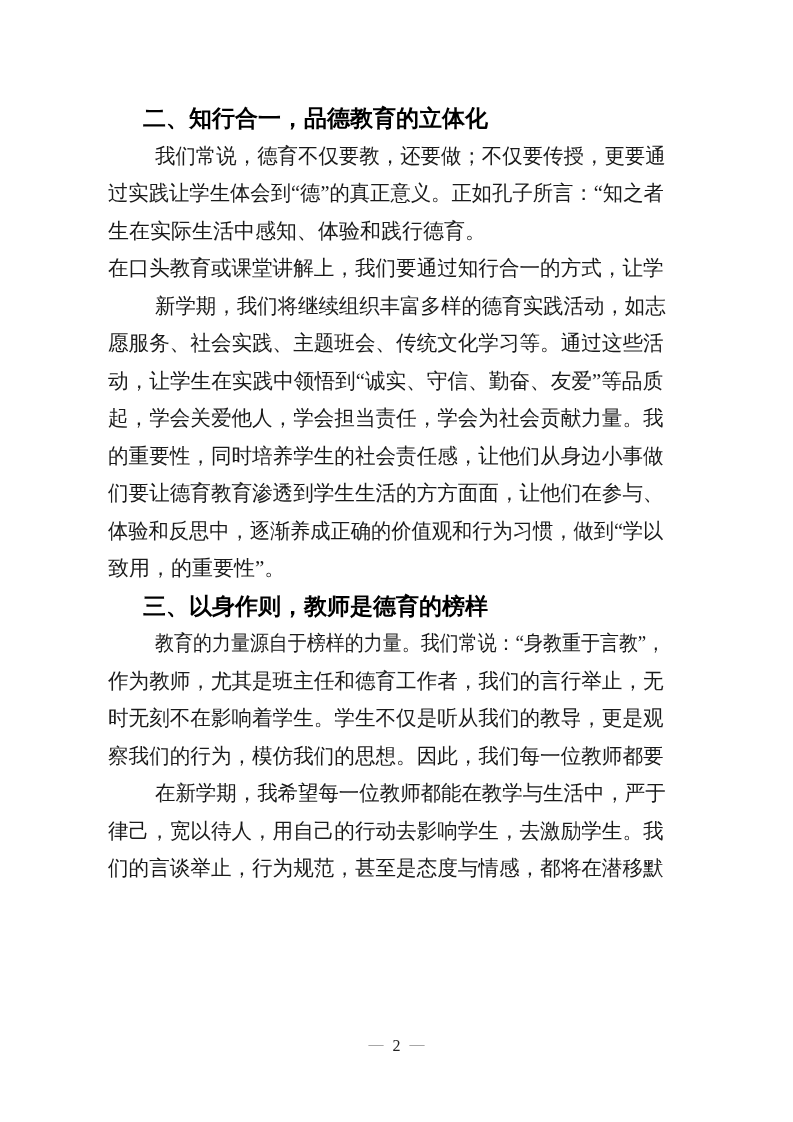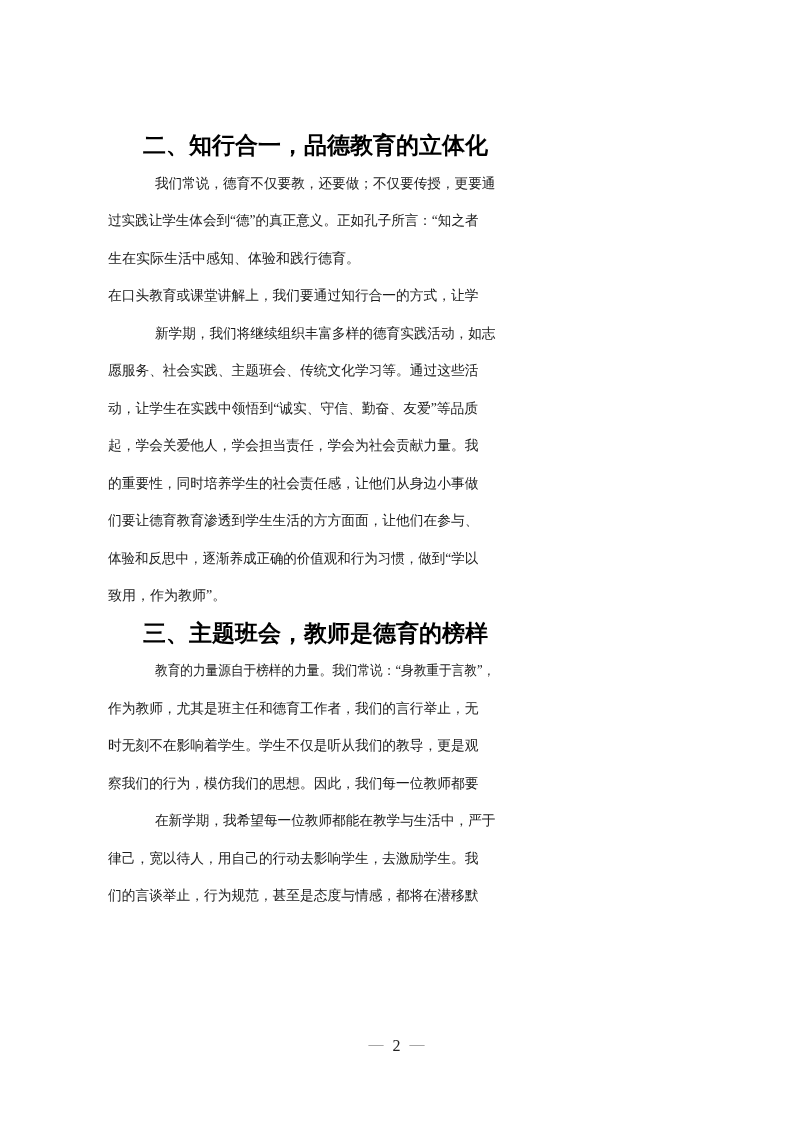--- a/index.html
+++ b/index.html
@@ -12,36 +12,36 @@
     width: 793px;
     height: 1122px;
     background: #ffffff;
     overflow: hidden;
     font-family: "Liberation Serif", "DejaVu Serif", serif;
     color: #1a1a1a;
   }
   .content {
     position: absolute;
     left: 108px;
-    top: 127px;
+    top: 100px;
     width: 582px;
   }
   .heading {
     font-family: "Liberation Sans", "DejaVu Sans", sans-serif;
     font-weight: 700;
     font-size: 23px;
     color: #000000;
     line-height: 37.5px;
     height: 37.5px;
     padding-left: 35px;
     white-space: nowrap;
     overflow: visible;
   }
   .line {
-    font-size: 14px;
+    font-size: 21px;
     line-height: 37.5px;
     height: 37.5px;
     white-space: nowrap;
     overflow: visible;
   }
   .line.indent {
     padding-left: 47px;
   }
   .t {
     display: inline-block;
@@ -80,22 +80,22 @@
       <div class="line"><span class="t" style="transform: scaleX(0.968386);">过实践让学生体会到“德”的真正意义。正如孔子所言：“知之者</span></div>
       <div class="line para-last"><span class="t">生在实际生活中感知、体验和践行德育。</span></div>
       <div class="line"><span class="t" style="transform: scaleX(0.979798);">在口头教育或课堂讲解上，我们要通过知行合一的方式，让学</span></div>
       <div class="line indent"><span class="t" style="transform: scaleX(0.972727);">新学期，我们将继续组织丰富多样的德育实践活动，如志</span></div>
       <div class="line"><span class="t" style="transform: scaleX(0.979798);">愿服务、社会实践、主题班会、传统文化学习等。通过这些活</span></div>
       <div class="line"><span class="t" style="transform: scaleX(0.983108);">动，让学生在实践中领悟到“诚实、守信、勤奋、友爱”等品质</span></div>
       <div class="line"><span class="t" style="transform: scaleX(0.979798);">起，学会关爱他人，学会担当责任，学会为社会贡献力量。我</span></div>
       <div class="line"><span class="t" style="transform: scaleX(0.979798);">的重要性，同时培养学生的社会责任感，让他们从身边小事做</span></div>
       <div class="line"><span class="t" style="transform: scaleX(0.979798);">们要让德育教育渗透到学生生活的方方面面，让他们在参与、</span></div>
       <div class="line"><span class="t" style="transform: scaleX(0.963576);">体验和反思中，逐渐养成正确的价值观和行为习惯，做到“学以</span></div>
-      <div class="line para-last"><span class="t">致用，作为教师”。</span></div>
-      <div class="heading"><span class="t">三、主题班会，教师是德育的榜样</span></div>
+      <div class="line para-last"><span class="t">致用，的重要性”。</span></div>
+      <div class="heading"><span class="t">三、以身作则，教师是德育的榜样</span></div>
       <div class="line indent"><span class="t" style="transform: scaleX(0.903716);">教育的力量源自于榜样的力量。我们常说：“身教重于言教”，</span></div>
       <div class="line"><span class="t" style="transform: scaleX(0.979798);">作为教师，尤其是班主任和德育工作者，我们的言行举止，无</span></div>
       <div class="line"><span class="t" style="transform: scaleX(0.979798);">时无刻不在影响着学生。学生不仅是听从我们的教导，更是观</span></div>
       <div class="line"><span class="t" style="transform: scaleX(0.979798);">察我们的行为，模仿我们的思想。因此，我们每一位教师都要</span></div>
       <div class="line indent"><span class="t" style="transform: scaleX(0.972727);">在新学期，我希望每一位教师都能在教学与生活中，严于</span></div>
       <div class="line"><span class="t" style="transform: scaleX(0.979798);">律己，宽以待人，用自己的行动去影响学生，去激励学生。我</span></div>
       <div class="line"><span class="t" style="transform: scaleX(0.979798);">们的言谈举止，行为规范，甚至是态度与情感，都将在潜移默</span></div>
     </div>
   <div class="footer">
     <span class="dash">—</span><span class="pagenum">2</span><span class="dash">—</span>

